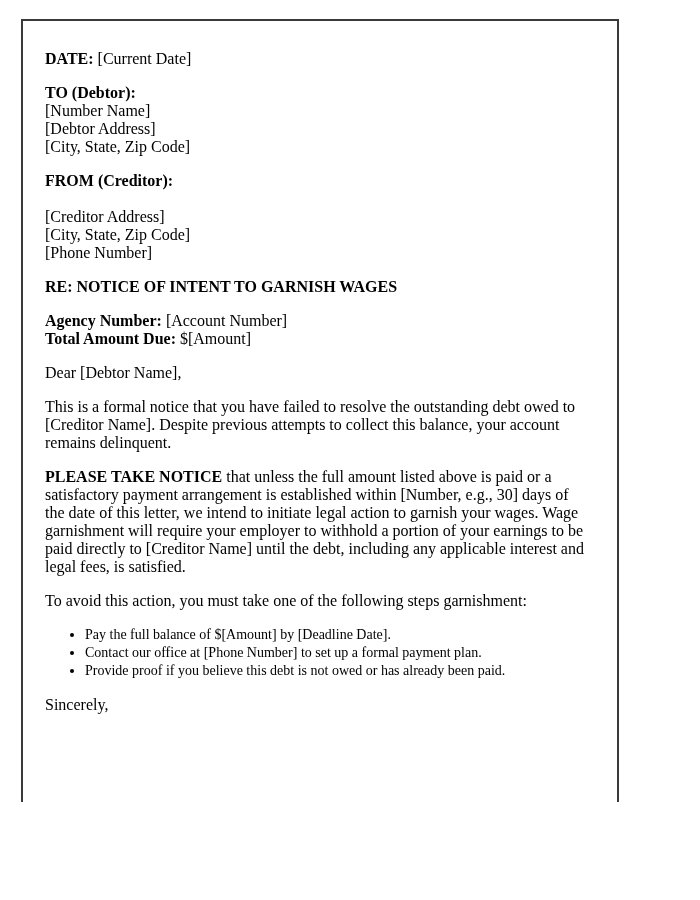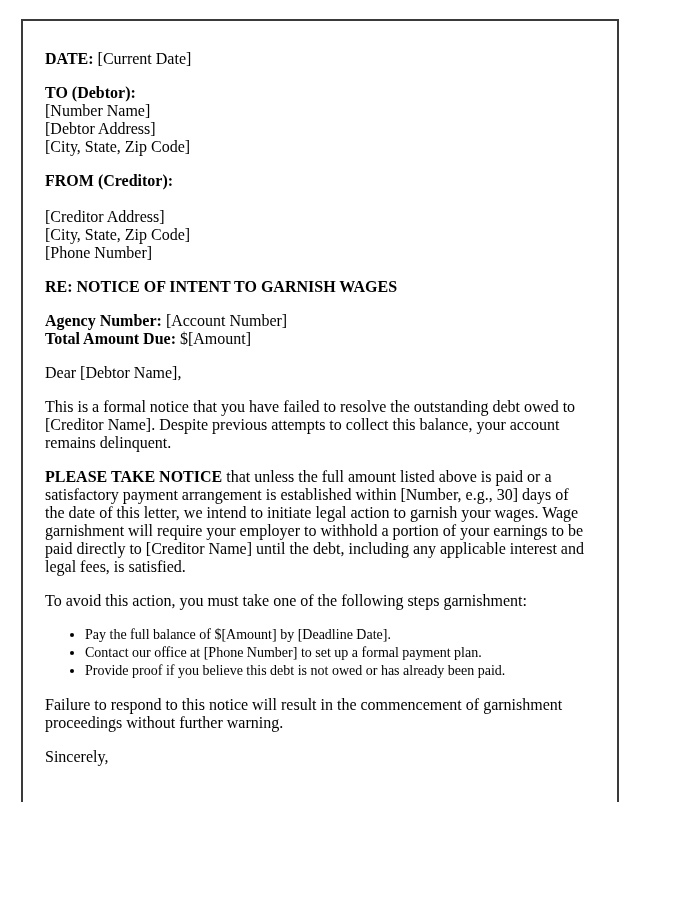--- a/index.html
+++ b/index.html
@@ -74,18 +74,17 @@
   <p><span class="bold">PLEASE TAKE NOTICE</span><span> that unless the full amount listed above is paid or a satisfactory payment arrangement is established within [Number, e.g., 30] days of the date of this letter, we intend to initiate legal action to garnish your wages. Wage garnishment will require your employer to withhold a portion of your earnings to be paid directly to [Creditor Name] until the debt, including any applicable interest and legal fees, is satisfied.</span></p>
 
   <p>To avoid this action, you must take one of the following steps garnishment:</p>
 
   <ul class="steps">
     <li>Pay the full balance of $[Amount] by [Deadline Date].</li>
     <li>Contact our office at [Phone Number] to set up a formal payment plan.</li>
     <li>Provide proof if you believe this debt is not owed or has already been paid.</li>
   </ul>
 
-  <p>Failure to respond to this notice will result in the commencement of garnishment proceedings without further warning.</p>
 
   <p>Sincerely,</p>
 
 
 </div>
 
 </body></html>

